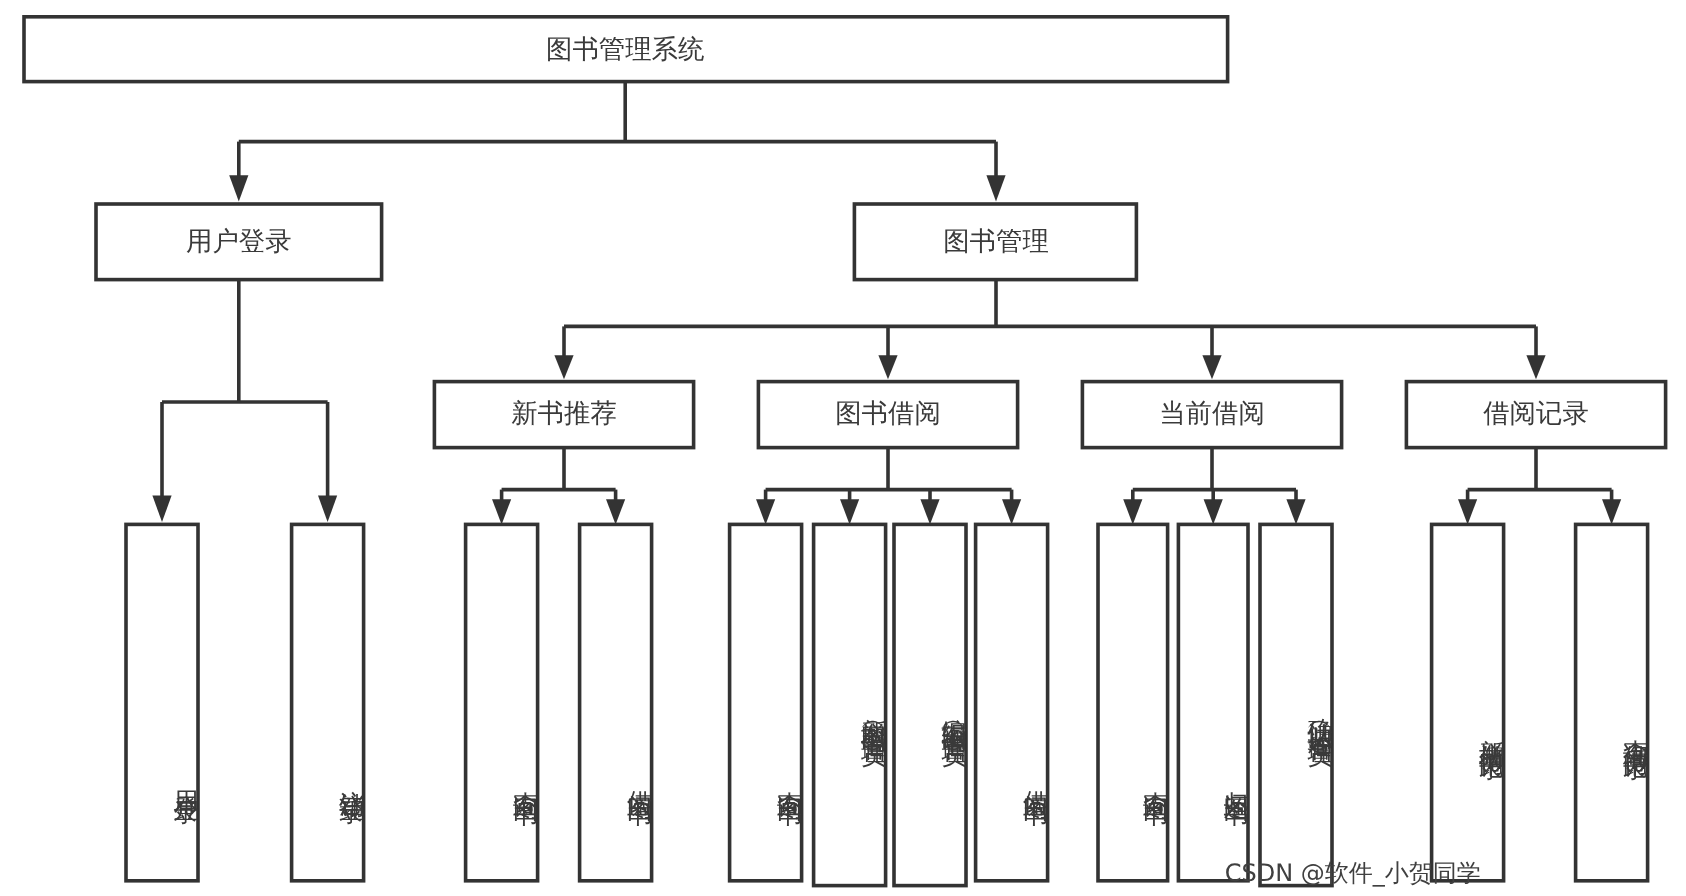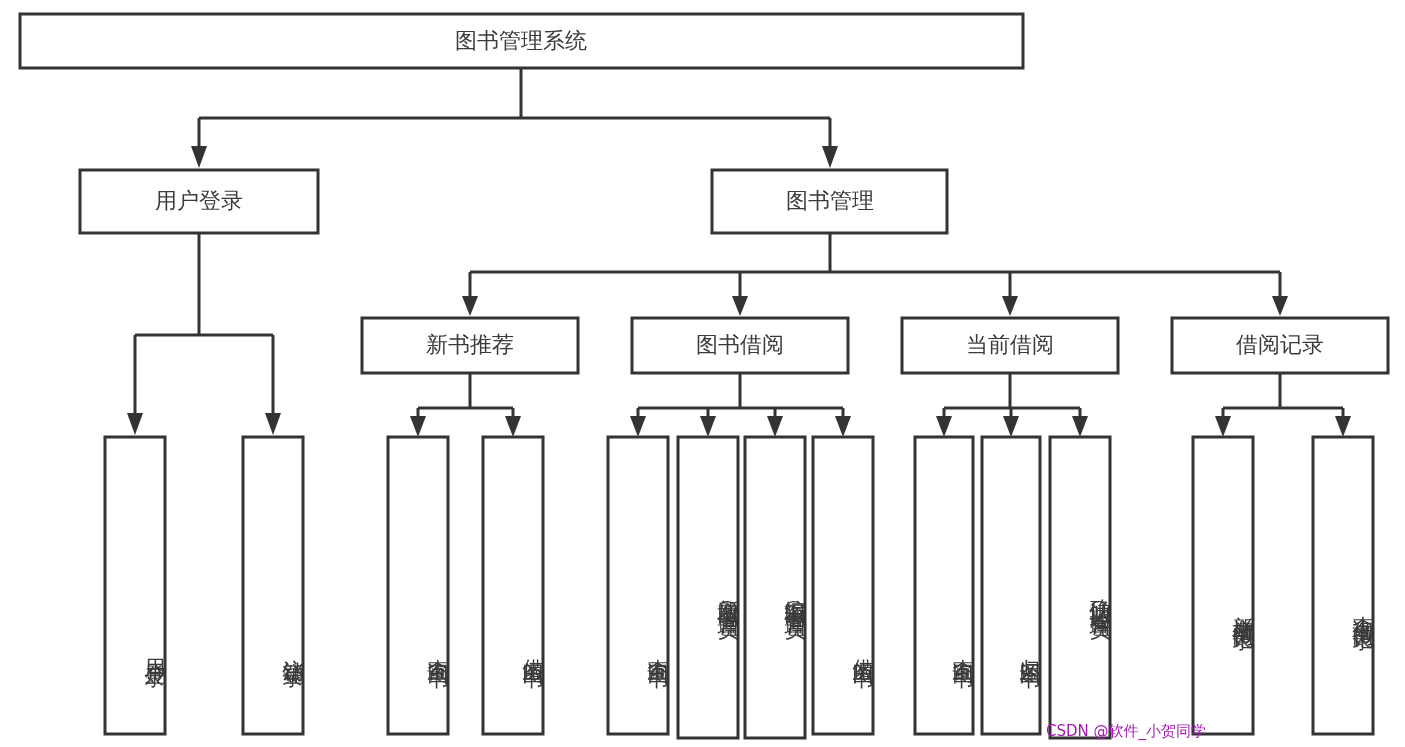--- a/index.html
+++ b/index.html
@@ -31,24 +31,24 @@
     letter-spacing:3px;
     color:#3a3a3a;
     display:flex;
     align-items:flex-start;
     justify-content:center;
     white-space:nowrap;
     pointer-events:none;
   }
   .watermark{
     position:absolute;
-    right:28px;bottom:6px;
+    right:0;bottom:6px;
     font-family:"DejaVu Sans","Liberation Sans",sans-serif;
-    font-size:15px;
-    color:#a21caf;
+    font-size:20px;
+    color:#404040;
     white-space:nowrap;
     letter-spacing:0px;
   }
 </style>
 </head>
 <body>
 
 <div id="diagram-root">
 
   <svg id="tree-svg" viewBox="0 0 1405 747">

